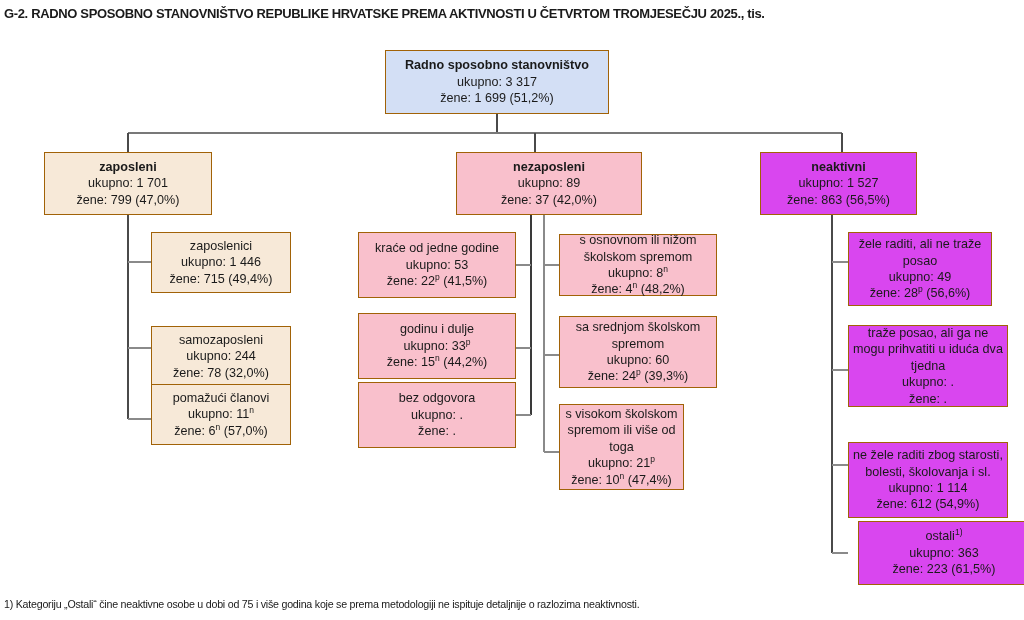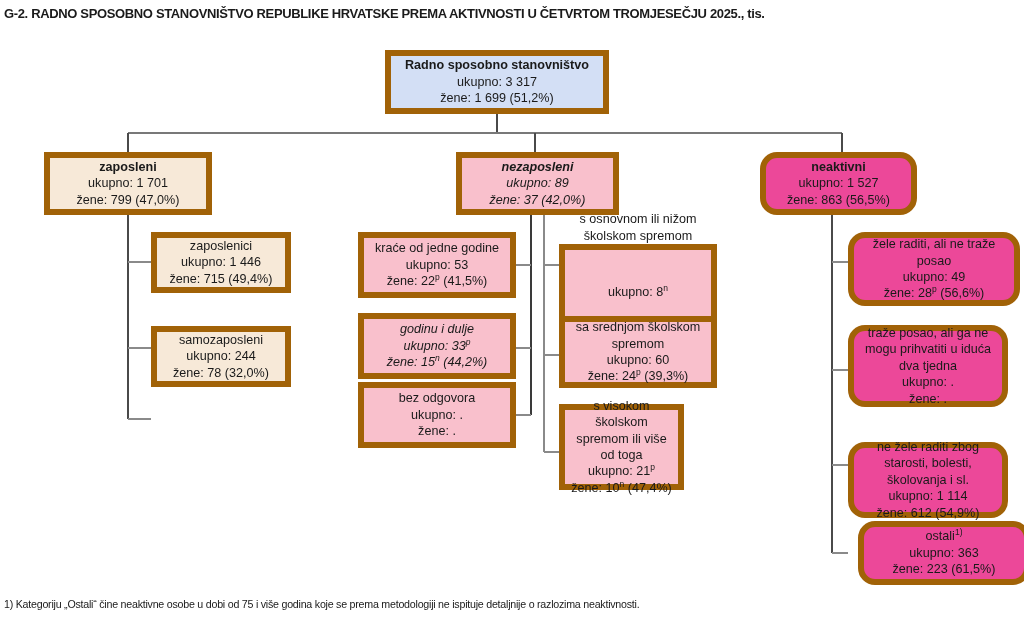--- a/index.html
+++ b/index.html
@@ -34,40 +34,40 @@
     width: 1016px;
     font-size: 11px;
     letter-spacing: -0.25px;
     white-space: nowrap;
     transform: scaleX(0.97);
     transform-origin: left top;
   }
 
   .node {
     position: absolute;
-    border: 6px solid #a16207;
+    border: 1px solid #a16207;
     display: flex;
     flex-direction: column;
     align-items: center;
     justify-content: center;
     text-align: center;
     font-size: 12.6px;
     line-height: 16.4px;
     padding: 2px 3px;
   }
   .node .nm {
     font-weight: bold;
     white-space: nowrap;
   }
   .node .ln { white-space: nowrap; }
 
   .fill-blue  { background: #d3dff5; }
   .fill-beige { background: #f7e9d8; }
   .fill-pink  { background: #f9c0cc; }
-  .fill-mauve { background: #ec4899; border-radius: 17px; }
+  .fill-mauve { background: #d946ef; }
 
   .sup {
     font-size: 8.5px;
     vertical-align: super;
     line-height: 0;
   }
 
   svg.links { position: absolute; inset: 0; pointer-events: none; }
 </style>
 </head>
@@ -134,21 +134,21 @@
     <div class="ln">ukupno:  3 317</div>
     <div class="ln">žene:  1 699 (51,2%)</div>
   </div>
 
   <div class="node fill-beige" style="left:44px; top:152px; width:168px; height:63px;">
     <div class="nm">zaposleni</div>
     <div class="ln">ukupno: 1 701</div>
     <div class="ln">žene: 799 (47,0%)</div>
   </div>
 
-  <div class="node fill-pink" style="left:456px; top:152px; width:163px; height:63px;font-style:italic;">
+  <div class="node fill-pink" style="left:456px; top:152px; width:186px; height:63px;">
     <div class="nm">nezaposleni</div>
     <div class="ln">ukupno: 89</div>
     <div class="ln">žene: 37 (42,0%)</div>
   </div>
 
   <div class="node fill-mauve" style="left:760px; top:152px; width:157px; height:63px;">
     <div class="nm">neaktivni</div>
     <div class="ln">ukupno: 1 527</div>
     <div class="ln">žene: 863 (56,5%)</div>
   </div>
@@ -158,58 +158,63 @@
     <div class="ln">ukupno: 1 446</div>
     <div class="ln">žene: 715 (49,4%)</div>
   </div>
 
   <div class="node fill-beige" style="left:151px; top:326px; width:140px; height:61px;">
     <div class="ln">samozaposleni</div>
     <div class="ln">ukupno: 244</div>
     <div class="ln">žene: 78 (32,0%)</div>
   </div>
 
+  <div class="node fill-beige" style="left:151px; top:384px; width:140px; height:61px;">
+    <div class="ln">pomažući članovi</div>
+    <div class="ln"><span>ukupno: 11</span><span class="sup">n</span></div>
+    <div class="ln"><span>žene: 6</span><span class="sup">n</span><span> (57,0%)</span></div>
+  </div>
 
   <div class="node fill-pink" style="left:358px; top:232px; width:158px; height:66px;">
     <div class="ln">kraće od jedne godine</div>
     <div class="ln">ukupno: 53</div>
     <div class="ln"><span>žene: 22</span><span class="sup">p</span><span> (41,5%)</span></div>
   </div>
 
-  <div class="node fill-pink" style="left:358px; top:313px; width:158px; height:66px;font-style:italic;">
+  <div class="node fill-pink" style="left:358px; top:313px; width:158px; height:66px;">
     <div class="ln">godinu i dulje</div>
     <div class="ln"><span>ukupno: 33</span><span class="sup">p</span></div>
     <div class="ln"><span>žene: 15</span><span class="sup">n</span><span> (44,2%)</span></div>
   </div>
 
   <div class="node fill-pink" style="left:358px; top:382px; width:158px; height:66px;">
     <div class="ln">bez odgovora</div>
     <div class="ln">ukupno: .</div>
     <div class="ln">žene: .</div>
   </div>
 
-  <div class="node fill-pink" style="left:559px; top:244px; width:158px; height:80px;gap:40px;">
+  <div class="node fill-pink" style="left:559px; top:234px; width:158px; height:62px;">
     <div class="ln" style="white-space:normal;">s osnovnom ili nižom školskom spremom</div>
     <div class="ln"><span>ukupno: 8</span><span class="sup">n</span></div>
     <div class="ln"><span>žene: 4</span><span class="sup">n</span><span> (48,2%)</span></div>
   </div>
 
   <div class="node fill-pink" style="left:559px; top:316px; width:158px; height:72px;">
     <div class="ln" style="white-space:normal;">sa srednjom školskom spremom</div>
     <div class="ln">ukupno: 60</div>
     <div class="ln"><span>žene: 24</span><span class="sup">p</span><span> (39,3%)</span></div>
   </div>
 
   <div class="node fill-pink" style="left:559px; top:404px; width:125px; height:86px;">
     <div class="ln" style="white-space:normal;">s visokom školskom spremom ili više od toga</div>
     <div class="ln"><span>ukupno: 21</span><span class="sup">p</span></div>
     <div class="ln"><span>žene: 10</span><span class="sup">n</span><span> (47,4%)</span></div>
   </div>
 
-  <div class="node fill-mauve" style="left:848px; top:232px; width:172px; height:74px;">
+  <div class="node fill-mauve" style="left:848px; top:232px; width:144px; height:74px;">
     <div class="ln" style="white-space:normal;">žele raditi, ali ne traže posao</div>
     <div class="ln">ukupno: 49</div>
     <div class="ln"><span>žene: 28</span><span class="sup">p</span><span> (56,6%)</span></div>
   </div>
 
   <div class="node fill-mauve" style="left:848px; top:325px; width:160px; height:82px;">
     <div class="ln" style="white-space:normal;">traže posao, ali ga ne mogu prihvatiti u iduća dva tjedna</div>
     <div class="ln">ukupno: .</div>
     <div class="ln">žene: .</div>
   </div>

